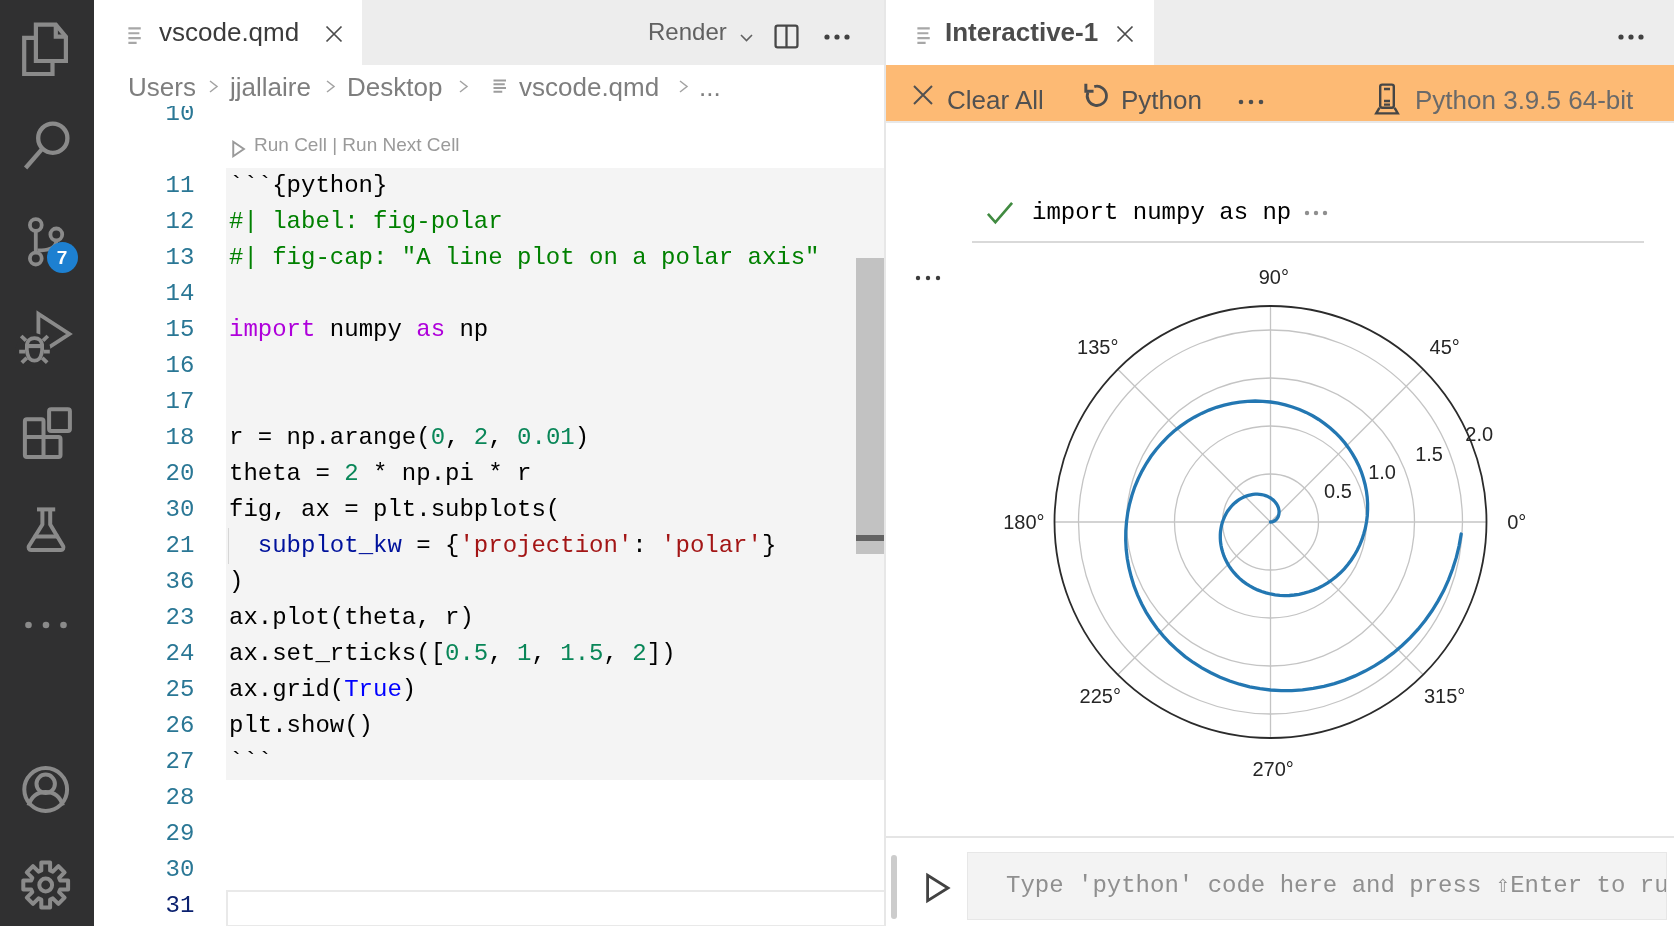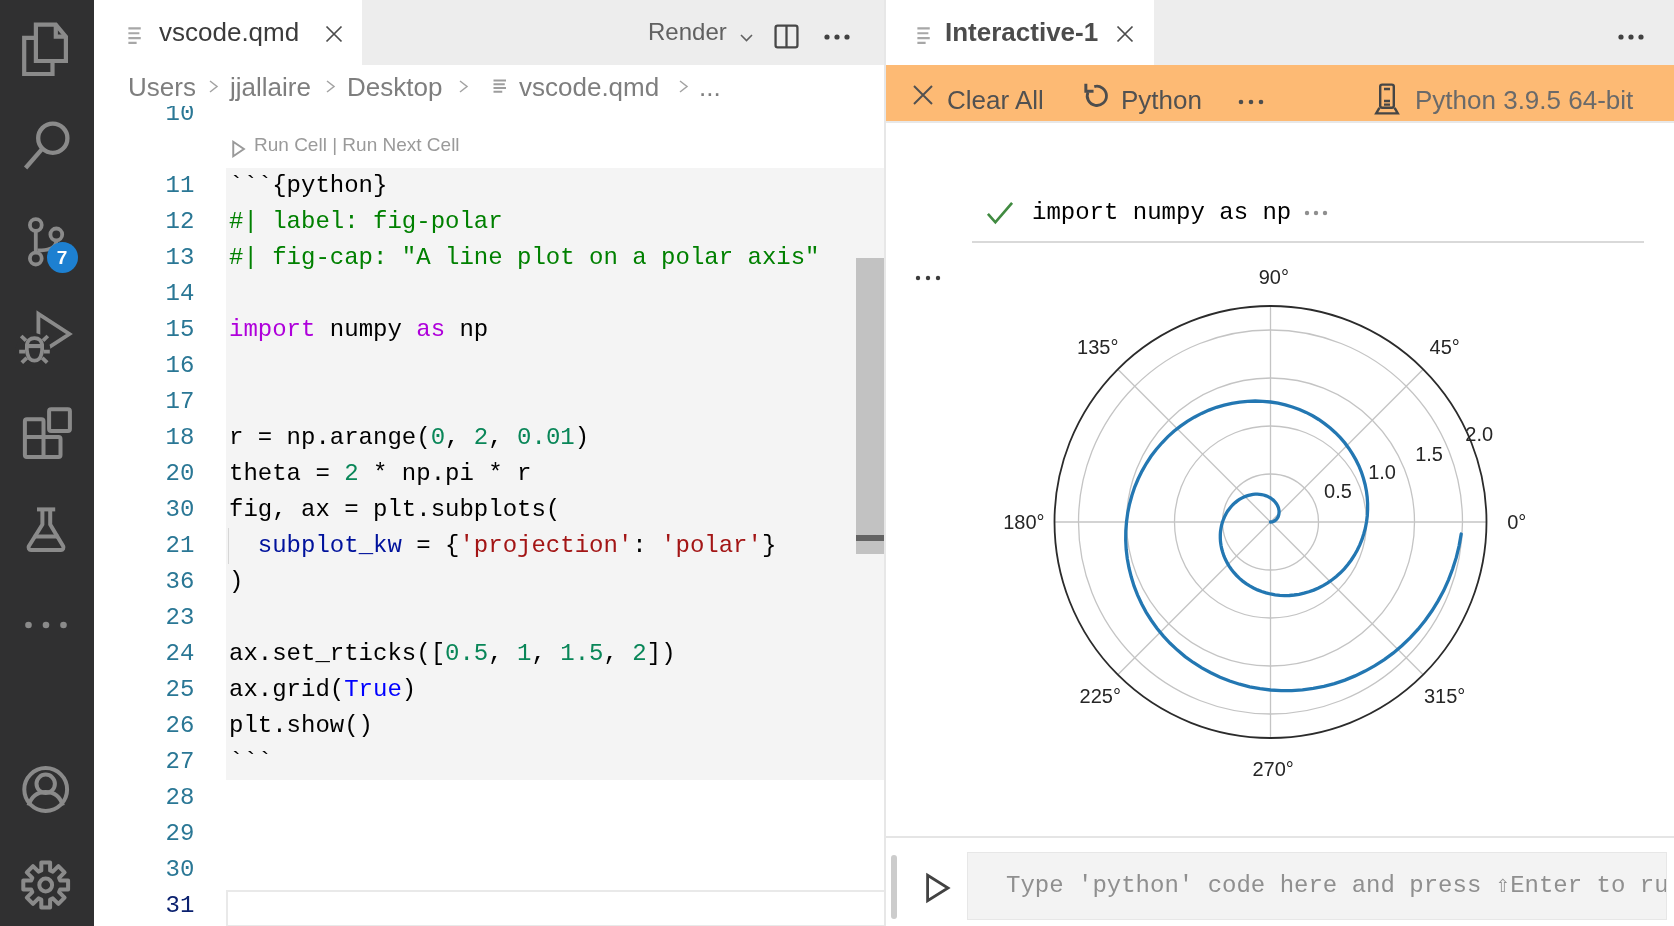--- a/index.html
+++ b/index.html
@@ -163,20 +163,21 @@
       <div class="cl" style="top:314px">r = np.arange(<span class="num">0</span>, <span class="num">2</span>, <span class="num">0.01</span>)</div>
     <div class="ln" style="top:350px">20</div>
       <div class="cl" style="top:350px">theta = <span class="num">2</span> * np.pi * r</div>
     <div class="ln" style="top:386px">30</div>
       <div class="cl" style="top:386px">fig, ax = plt.subplots(</div>
     <div class="ln" style="top:422px">21</div>
       <div class="cl" style="top:422px">  <span class="pv">subplot_kw</span> = {<span class="str">'projection'</span>: <span class="str">'polar'</span>}</div>
     <div class="ln" style="top:458px">36</div>
       <div class="cl" style="top:458px">)</div>
     <div class="ln" style="top:494px">23</div>
+      <div class="cl" style="top:494px">ax.plot(theta, r)</div>
     <div class="ln" style="top:530px">24</div>
       <div class="cl" style="top:530px">ax.set_rticks([<span class="num">0.5</span>, <span class="num">1</span>, <span class="num">1.5</span>, <span class="num">2</span>])</div>
     <div class="ln" style="top:566px">25</div>
       <div class="cl" style="top:566px">ax.grid(<span class="bool">True</span>)</div>
     <div class="ln" style="top:602px">26</div>
       <div class="cl" style="top:602px">plt.show()</div>
     <div class="ln" style="top:638px">27</div>
       <div class="cl" style="top:638px">```</div>
     <div class="ln" style="top:674px">28</div>
     <div class="ln" style="top:710px">29</div>

